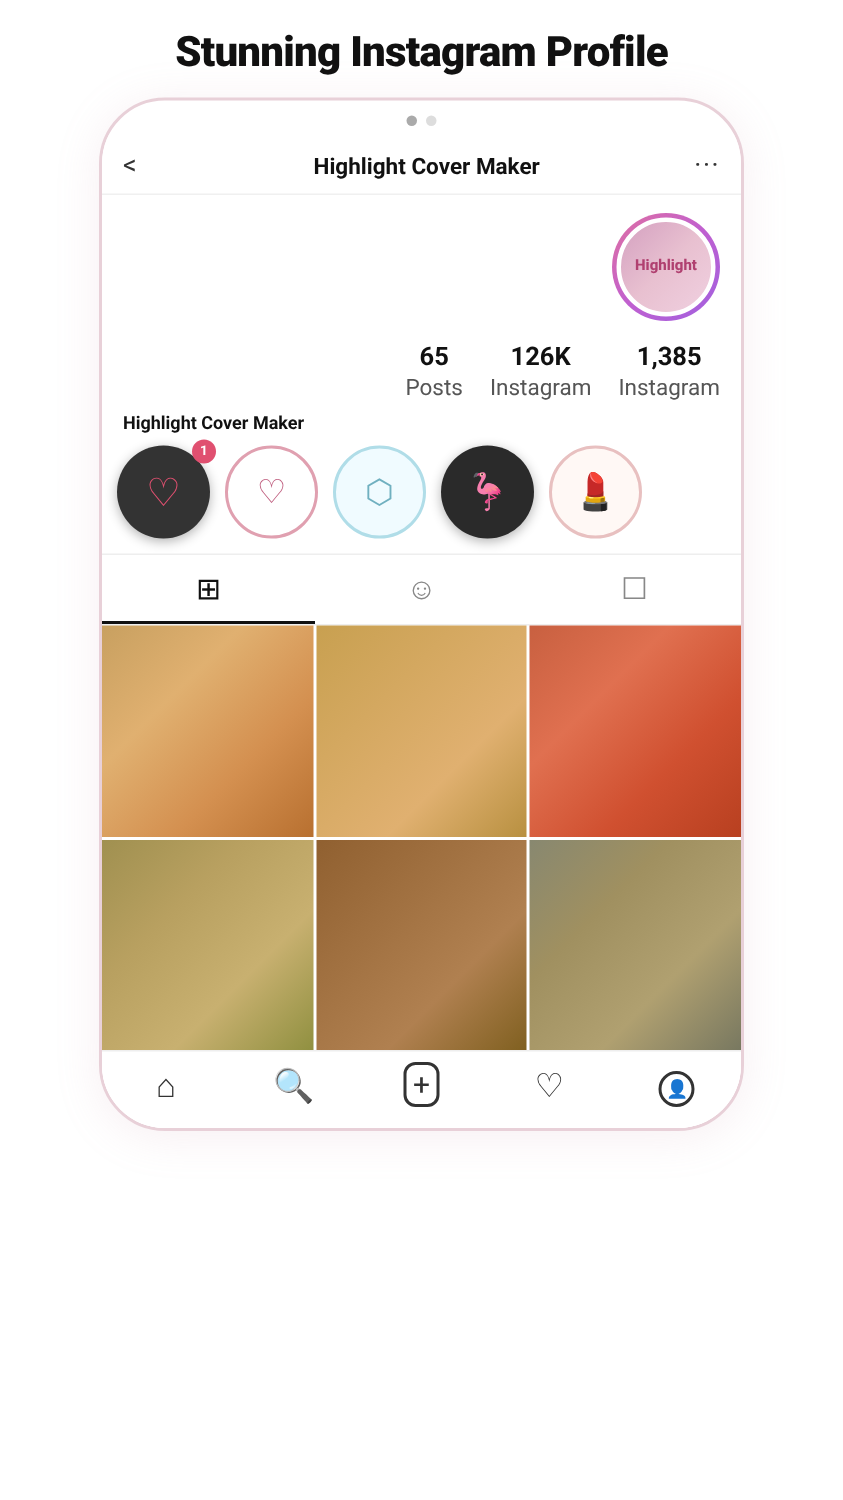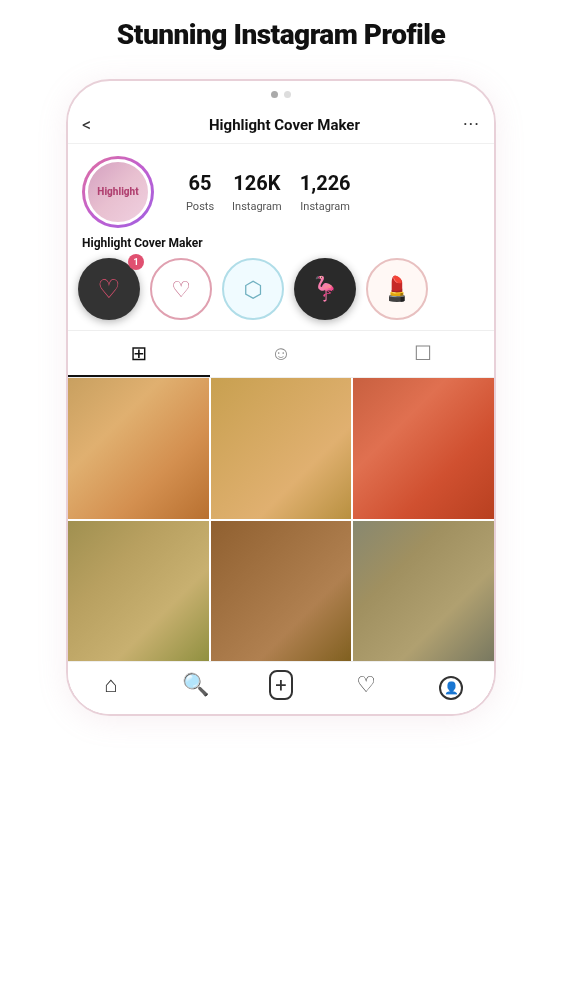--- a/index.html
+++ b/index.html
@@ -6,21 +6,21 @@
     body {
       width: 562px;
       height: 1000px;
       background: #ffffff;
       font-family: -apple-system, BlinkMacSystemFont, 'Segoe UI', Roboto, sans-serif;
       overflow: hidden;
     }
 
     
     .page-header {
-      padding: 18px 20px 28px;
+      padding: 18px 20px 14px;
       text-align: center;
     }
     .page-title {
       font-size: 28px;
       font-weight: 900;
       color: #111;
       letter-spacing: -0.5px;
     }
 
     
@@ -81,22 +81,23 @@
       cursor: pointer;
       letter-spacing: 1px;
     }
 
     
     .ig-profile-section {
       padding: 12px 14px 0;
     }
     .ig-profile-top {
       display: flex;
-      align-items: center;
-      gap: 32px;
+      align-items: flex-end;
+      gap: 14px;
+      flex-direction: column;
     }
     .ig-avatar-wrap {
       flex-shrink: 0;
     }
     .ig-avatar {
       width: 72px;
       height: 72px;
       border-radius: 50%;
       background: linear-gradient(135deg, #e070a0, #c060d0, #a060e0);
       display: flex;
@@ -122,27 +123,27 @@
     }
     .ig-stats {
       display: flex;
       gap: 18px;
       flex: 1;
     }
     .ig-stat-item {
       text-align: center;
     }
     .ig-stat-number {
-      font-size: 20px;
+      font-size: 17px;
       font-weight: 700;
       color: #111;
       display: block;
     }
     .ig-stat-label {
-      font-size: 11px;
+      font-size: 15px;
       color: #555;
     }
 
     .ig-bio-section {
       margin-top: 8px;
     }
     .ig-display-name {
       font-size: 12px;
       font-weight: 700;
       color: #111;
@@ -339,21 +340,21 @@
           <div class="ig-stats">
             <div class="ig-stat-item">
               <span class="ig-stat-number">65</span>
               <span class="ig-stat-label">Posts</span>
             </div>
             <div class="ig-stat-item">
               <span class="ig-stat-number">126K</span>
               <span class="ig-stat-label">Instagram</span>
             </div>
             <div class="ig-stat-item">
-              <span class="ig-stat-number">1,226</span>
+              <span class="ig-stat-number">1,385</span>
               <span class="ig-stat-label">Instagram</span>
             </div>
           </div>
         </div>
 
         <div class="ig-bio-section">
           <div class="ig-display-name">Highlight Cover Maker</div>
         </div>
 
       </div>

